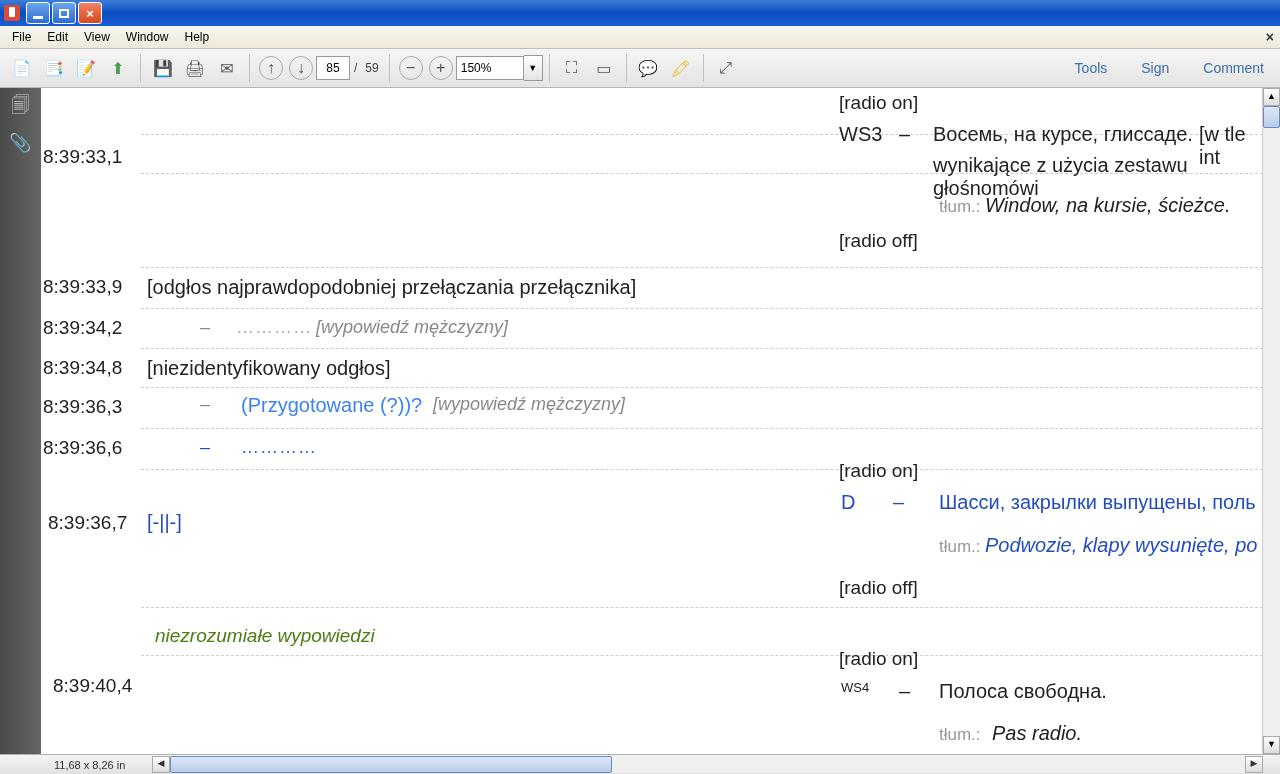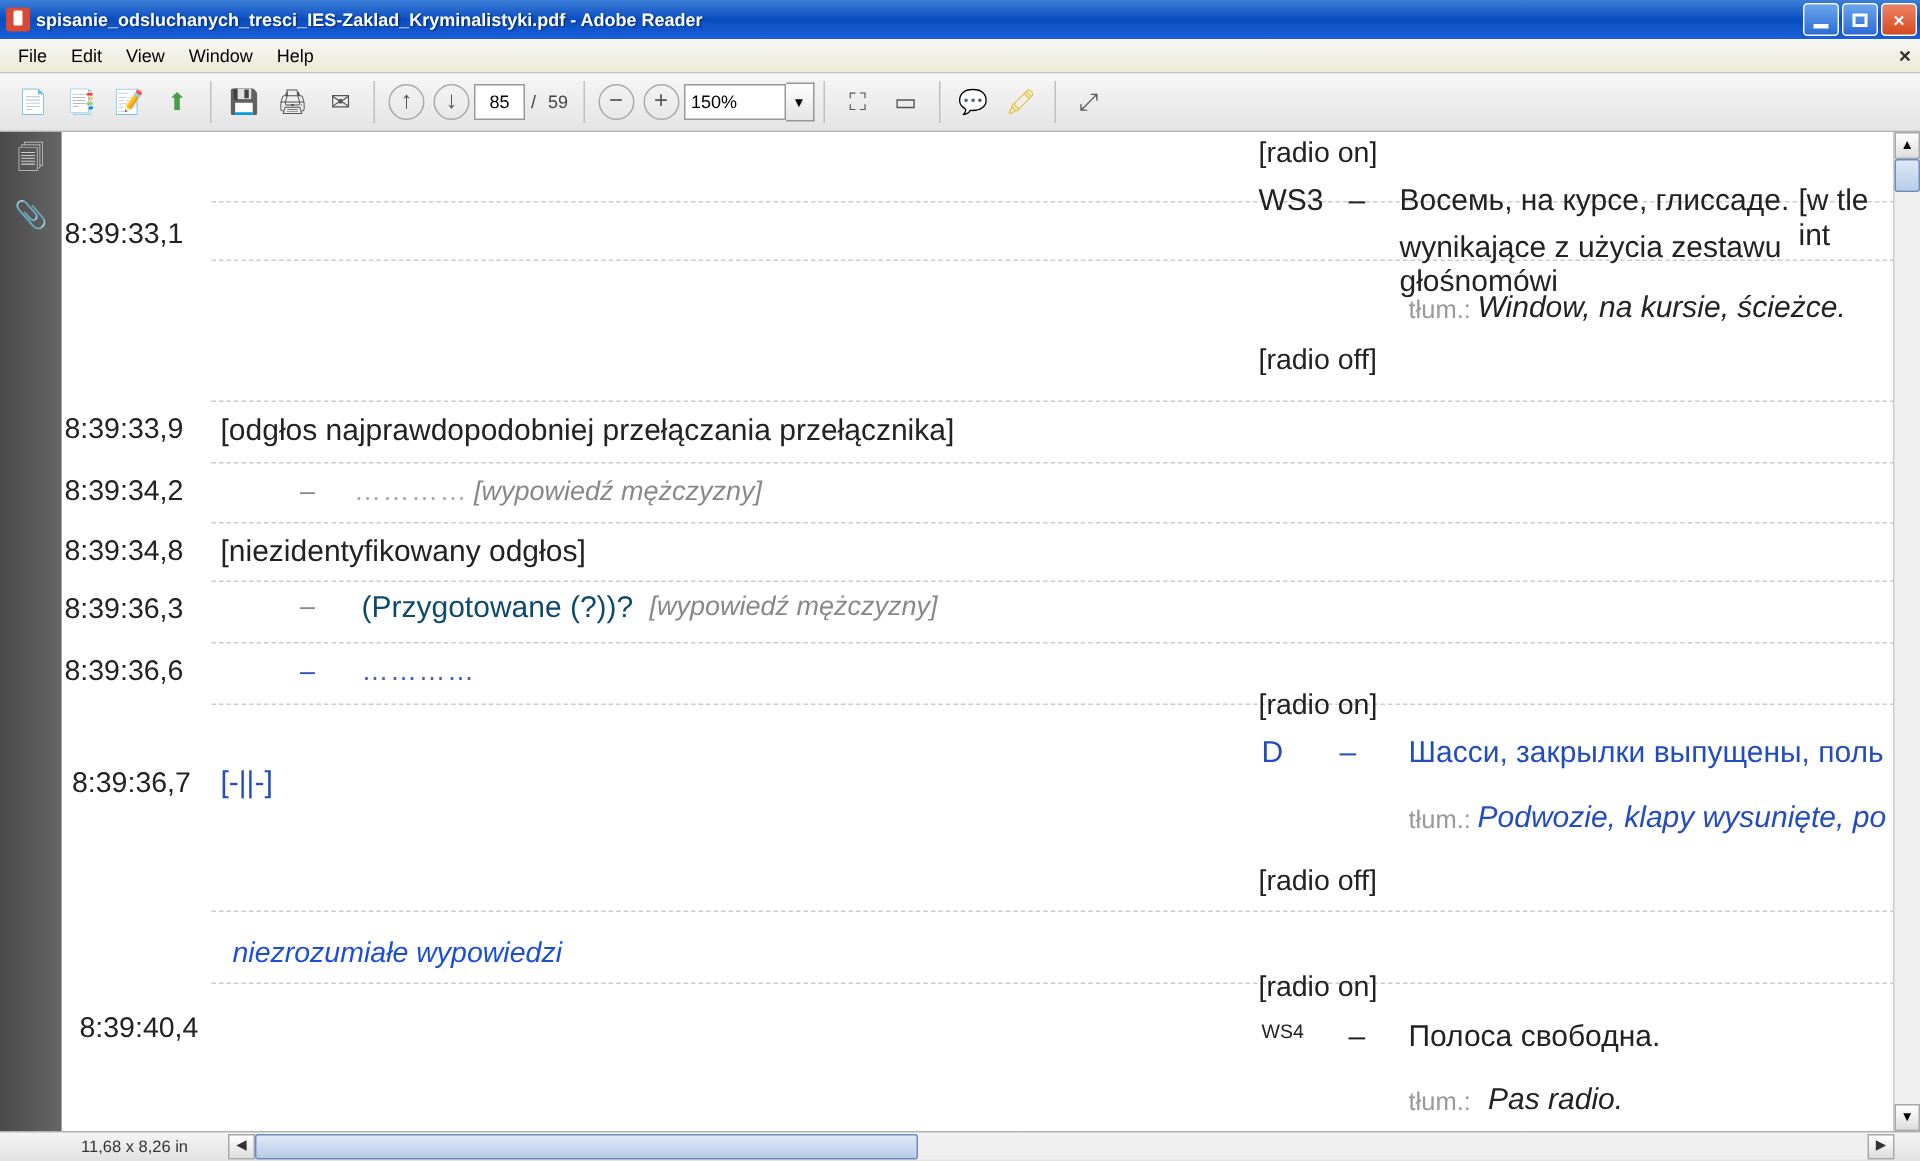--- a/index.html
+++ b/index.html
@@ -50,21 +50,20 @@
 .hscroll{position:absolute;left:152px;right:17px;top:1px;height:17px;background:#efefef;display:flex;align-items:center}
 .hscroll-btn{width:16px;height:15px;background:linear-gradient(#fff,#ddd);border:1px solid #aaa;font-size:9px;text-align:center;line-height:13px}
 .hscroll-thumb{height:15px;width:440px;background:linear-gradient(#dfe8f6,#b8cce8);border:1px solid #6a8ac0;border-radius:2px;margin-left:0}
 .hscroll-track{flex:1}
 </style>
 </head>
 <body>
 
 <div class="titlebar">
   <div class="title-icon"></div>
-  <div class="title-text">spisanie_odsluchanych_tresci_IES-Zaklad_Kryminalistyki.pdf - Adobe Reader</div>
   <div class="win-btns">
     <div class="win-btn win-min">
         <div class="win-min-inner"></div>
       </div>
     <div class="win-btn win-max">
         <div class="win-max-inner"></div>
       </div>
     <div class="win-btn win-close">
         <div class="win-close-inner">×</div>
       </div>
@@ -101,20 +100,25 @@
   <div class="zoom-box">150%</div>
   <div class="zoom-dd">▼</div>
   <div class="tool-sep"></div>
   <div class="tool-btn">⛶</div>
   <div class="tool-btn">▭</div>
   <div class="tool-sep"></div>
   <div class="tool-btn" style="color:#e6b800">💬</div>
   <div class="tool-btn" style="color:#e6b800">🖍</div>
   <div class="tool-sep"></div>
   <div class="tool-btn">⤢</div>
+  <div class="right-links">
+    <span class="right-link">Tools</span>
+    <span class="right-link">Sign</span>
+    <span class="right-link">Comment</span>
+  </div>
 </div>
 
 <div class="content-wrap">
   <div class="sidepanel">
     <div class="side-icon">🗐</div>
     <div class="side-icon">📎</div>
   </div>
   <div class="doc-area">
     <div class="page">
       <div class="pcontent">
@@ -139,37 +143,37 @@
 
         <div class="dashed" style="top:260px"></div>
 
         <span class="tstamp" style="top:269px;left:2px">8:39:34,8</span>
         <span class="maintext" style="top:269px">[niezidentyfikowany odgłos]</span>
 
         <div class="dashed" style="top:299px"></div>
 
         <span class="tstamp" style="top:308px;left:2px">8:39:36,3</span>
         <span style="position:absolute;top:306px;left:159px;color:#888">–</span>
-        <span style="position:absolute;top:306px;left:200px;color:#0c4a6e;font-size:20px">(Przygotowane (?))?</span>
+        <span style="position:absolute;top:306px;left:200px;color:#3b82f6;font-size:20px">(Przygotowane (?))?</span>
         <span style="position:absolute;top:306px;left:392px" class="ital">[wypowiedź mężczyzny]</span>
 
         <div class="dashed" style="top:340px"></div>
 
         <span class="tstamp" style="top:349px;left:2px">8:39:36,6</span>
         <span style="position:absolute;top:349px;left:159px" class="blue">–</span>
         <span style="position:absolute;top:349px;left:200px;color:#4060c0;letter-spacing:1px">…………</span>
 
         <div class="dashed" style="top:381px"></div>
 
         <span class="tstamp" style="top:424px;left:7px">8:39:36,7</span>
         <span style="position:absolute;top:423px;left:106px;font-size:20px" class="blue">[-||-]</span>
 
         <div class="dashed" style="top:519px"></div>
 
-        <span style="position:absolute;top:537px;left:114px;font-style:italic;color:#1d4ed8;font-size:19px">niezrozumiałe wypowiedzi</span>
+        <span style="position:absolute;top:537px;left:114px;font-style:italic;color:#4d7c0f;font-size:19px">niezrozumiałe wypowiedzi</span>
 
         <div class="dashed" style="top:567px"></div>
 
         <span class="tstamp" style="top:587px;left:12px">8:39:40,4</span>
 
         <span class="rightcol" style="top:4px">[radio on]</span>
         <span class="rightcol" style="top:35px;font-size:20px">WS3</span>
         <span style="position:absolute;top:35px;left:858px;font-size:20px">–</span>
         <span style="position:absolute;top:35px;left:892px;font-size:20px">Восемь, на курсе, глиссаде.</span>
         <span style="position:absolute;top:35px;left:1158px;font-size:20px">[w tle int</span>

